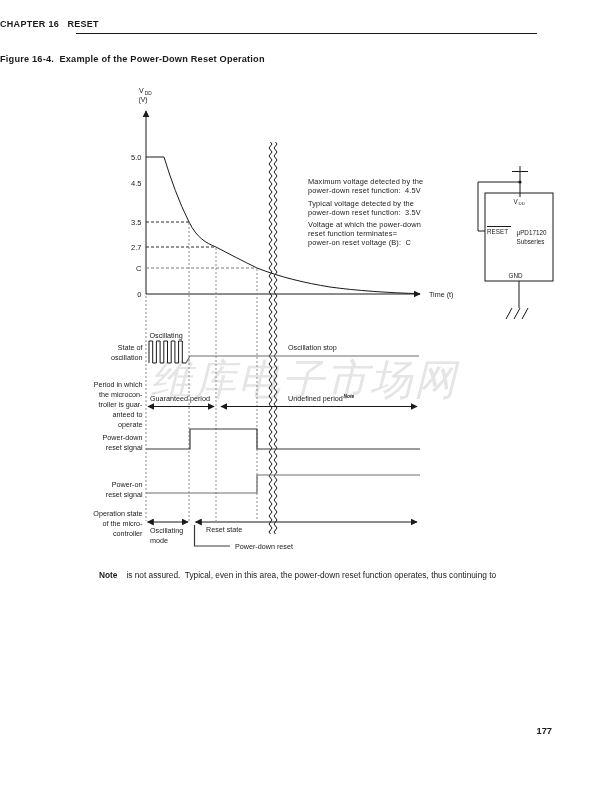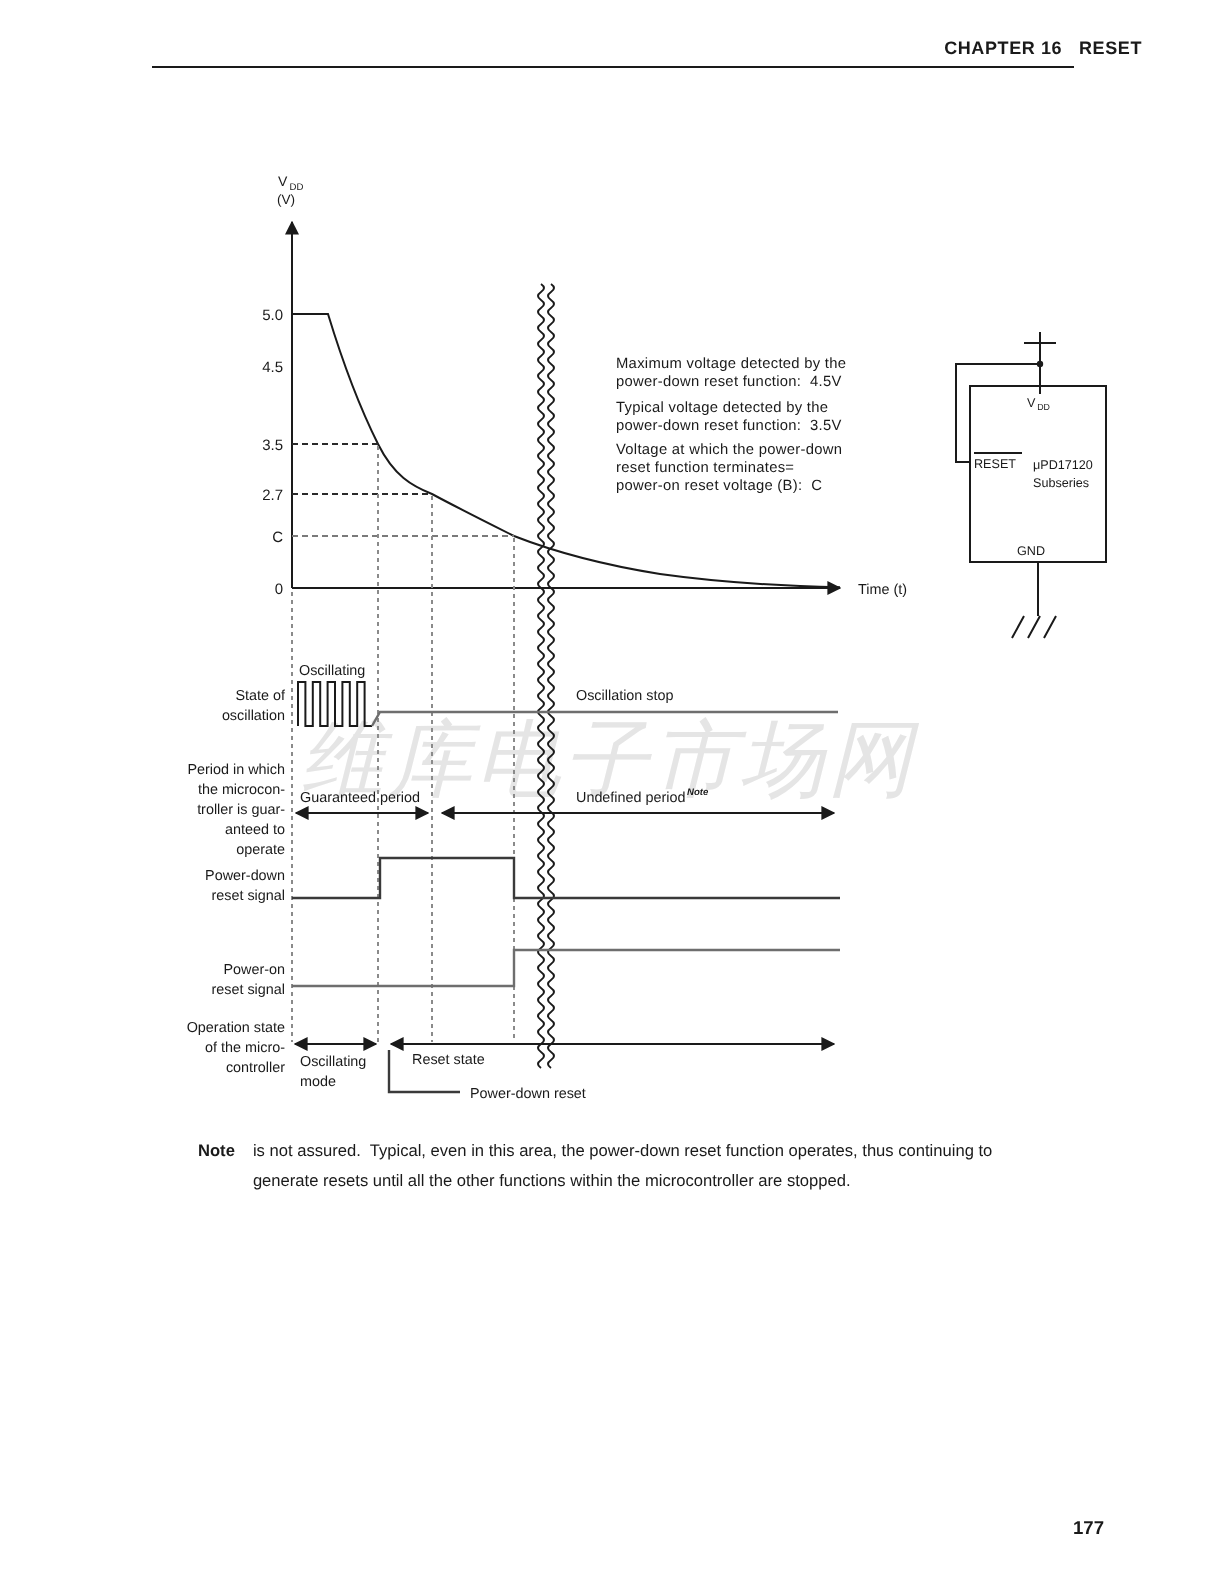--- a/index.html
+++ b/index.html
@@ -1,49 +1,50 @@
 <!DOCTYPE html>
 <html><head>
 <meta charset="utf-8">
 <style>
   html,body{margin:0;padding:0;background:#888;}
   #page{position:relative;width:612px;height:792px;background:#ffffff;margin:0 auto;
         font-family:"Liberation Sans",sans-serif;color:#1a1a1a;overflow:hidden;}
   .abs{position:absolute;}
   .pre{white-space:pre;}
-  .center{left:0;width:571px;text-align:right;}
+  .center{left:0;width:571px;text-align:left;}
   #hdr{top:19px;font-weight:bold;font-size:9px;letter-spacing:.3px;}
   #rule{top:33px;left:76px;width:461px;height:1px;background:#1a1a1a;}
   #title{top:54px;font-weight:bold;font-size:9.2px;letter-spacing:.2px;}
   #wm{top:352px;left:150px;font-size:42px;color:#e5e5e5;letter-spacing:2px;z-index:0;font-style:italic;}
   svg{position:absolute;top:0;left:0;z-index:1;}
   svg text{font-family:"Liberation Sans",sans-serif;fill:#1a1a1a;white-space:pre;}
   .t72{font-size:7.2px;}
   .t74{font-size:7.4px;letter-spacing:.15px;}
   .t63{font-size:6.3px;}
   .tick{font-size:7.5px;text-anchor:end;}
   .lbl{font-size:7.2px;text-anchor:end;}
   .sup{font-size:4.8px;font-weight:bold;font-style:italic;}
   .ink{stroke:#1a1a1a;fill:none;stroke-width:1;}
   .gray{stroke:#6e6e6e;fill:none;stroke-width:1.2;}
   .dk{stroke:#3a3a3a;fill:none;stroke-width:1.2;}
   .dashb{stroke:#2a2a2a;fill:none;stroke-width:1;stroke-dasharray:3 2;}
   .dashg{stroke:#7a7a7a;fill:none;stroke-width:1;stroke-dasharray:3 2;}
   .dotv{stroke:#8a8a8a;fill:none;stroke-width:1;stroke-dasharray:2 2;}
   #noteblk{top:568px;left:99px;display:flex;font-size:8.3px;line-height:15px;z-index:2;}
   #noteblk .nlab{font-weight:bold;margin-right:9px;}
-  #pgnum{top:759px;left:527px;width:25px;text-align:right;font-weight:bold;font-size:9.3px;z-index:2;}
+  #pgnum{top:726px;left:527px;width:25px;text-align:right;font-weight:bold;font-size:9.3px;z-index:2;}
 </style>
 </head>
 <body>
 
 <div id="page">
 
   <div id="hdr" class="abs center pre">CHAPTER 16   RESET</div>
   <div id="rule" class="abs"></div>
+  <div id="title" class="abs center pre">Figure 16-4.  Example of the Power-Down Reset Operation</div>
 
   <div id="wm" class="abs">维库电子市场网</div>
 
   <svg width="612" height="792" viewBox="0 0 612 792">
     <defs>
       <marker id="ah" viewBox="0 0 10 10" refX="9" refY="5" markerWidth="7" markerHeight="7" orient="auto-start-reverse">
         <path d="M0,0 L10,5 L0,10 z" fill="#1a1a1a"></path>
       </marker>
     </defs>
 
@@ -144,19 +145,18 @@
       <text x="206" y="532" class="t72">Reset state</text>
       <path class="dk" stroke-width="1" d="M194.5,525 V546 H230"></path>
       <text x="235" y="549" class="t72">Power-down reset</text>
     </g>
   </svg>
 
   <div id="noteblk" class="abs">
     <div class="nlab">Note</div>
     <div>
       <div class="pre">is not assured.  Typical, even in this area, the power-down reset function operates, thus continuing to</div>
-      <div class="pre">generate resets until all the other functions within the microcontroller are stopped.</div>
     </div>
   </div>
 
   <div id="pgnum" class="abs">177</div>
 
 </div>
 
 </body></html>

